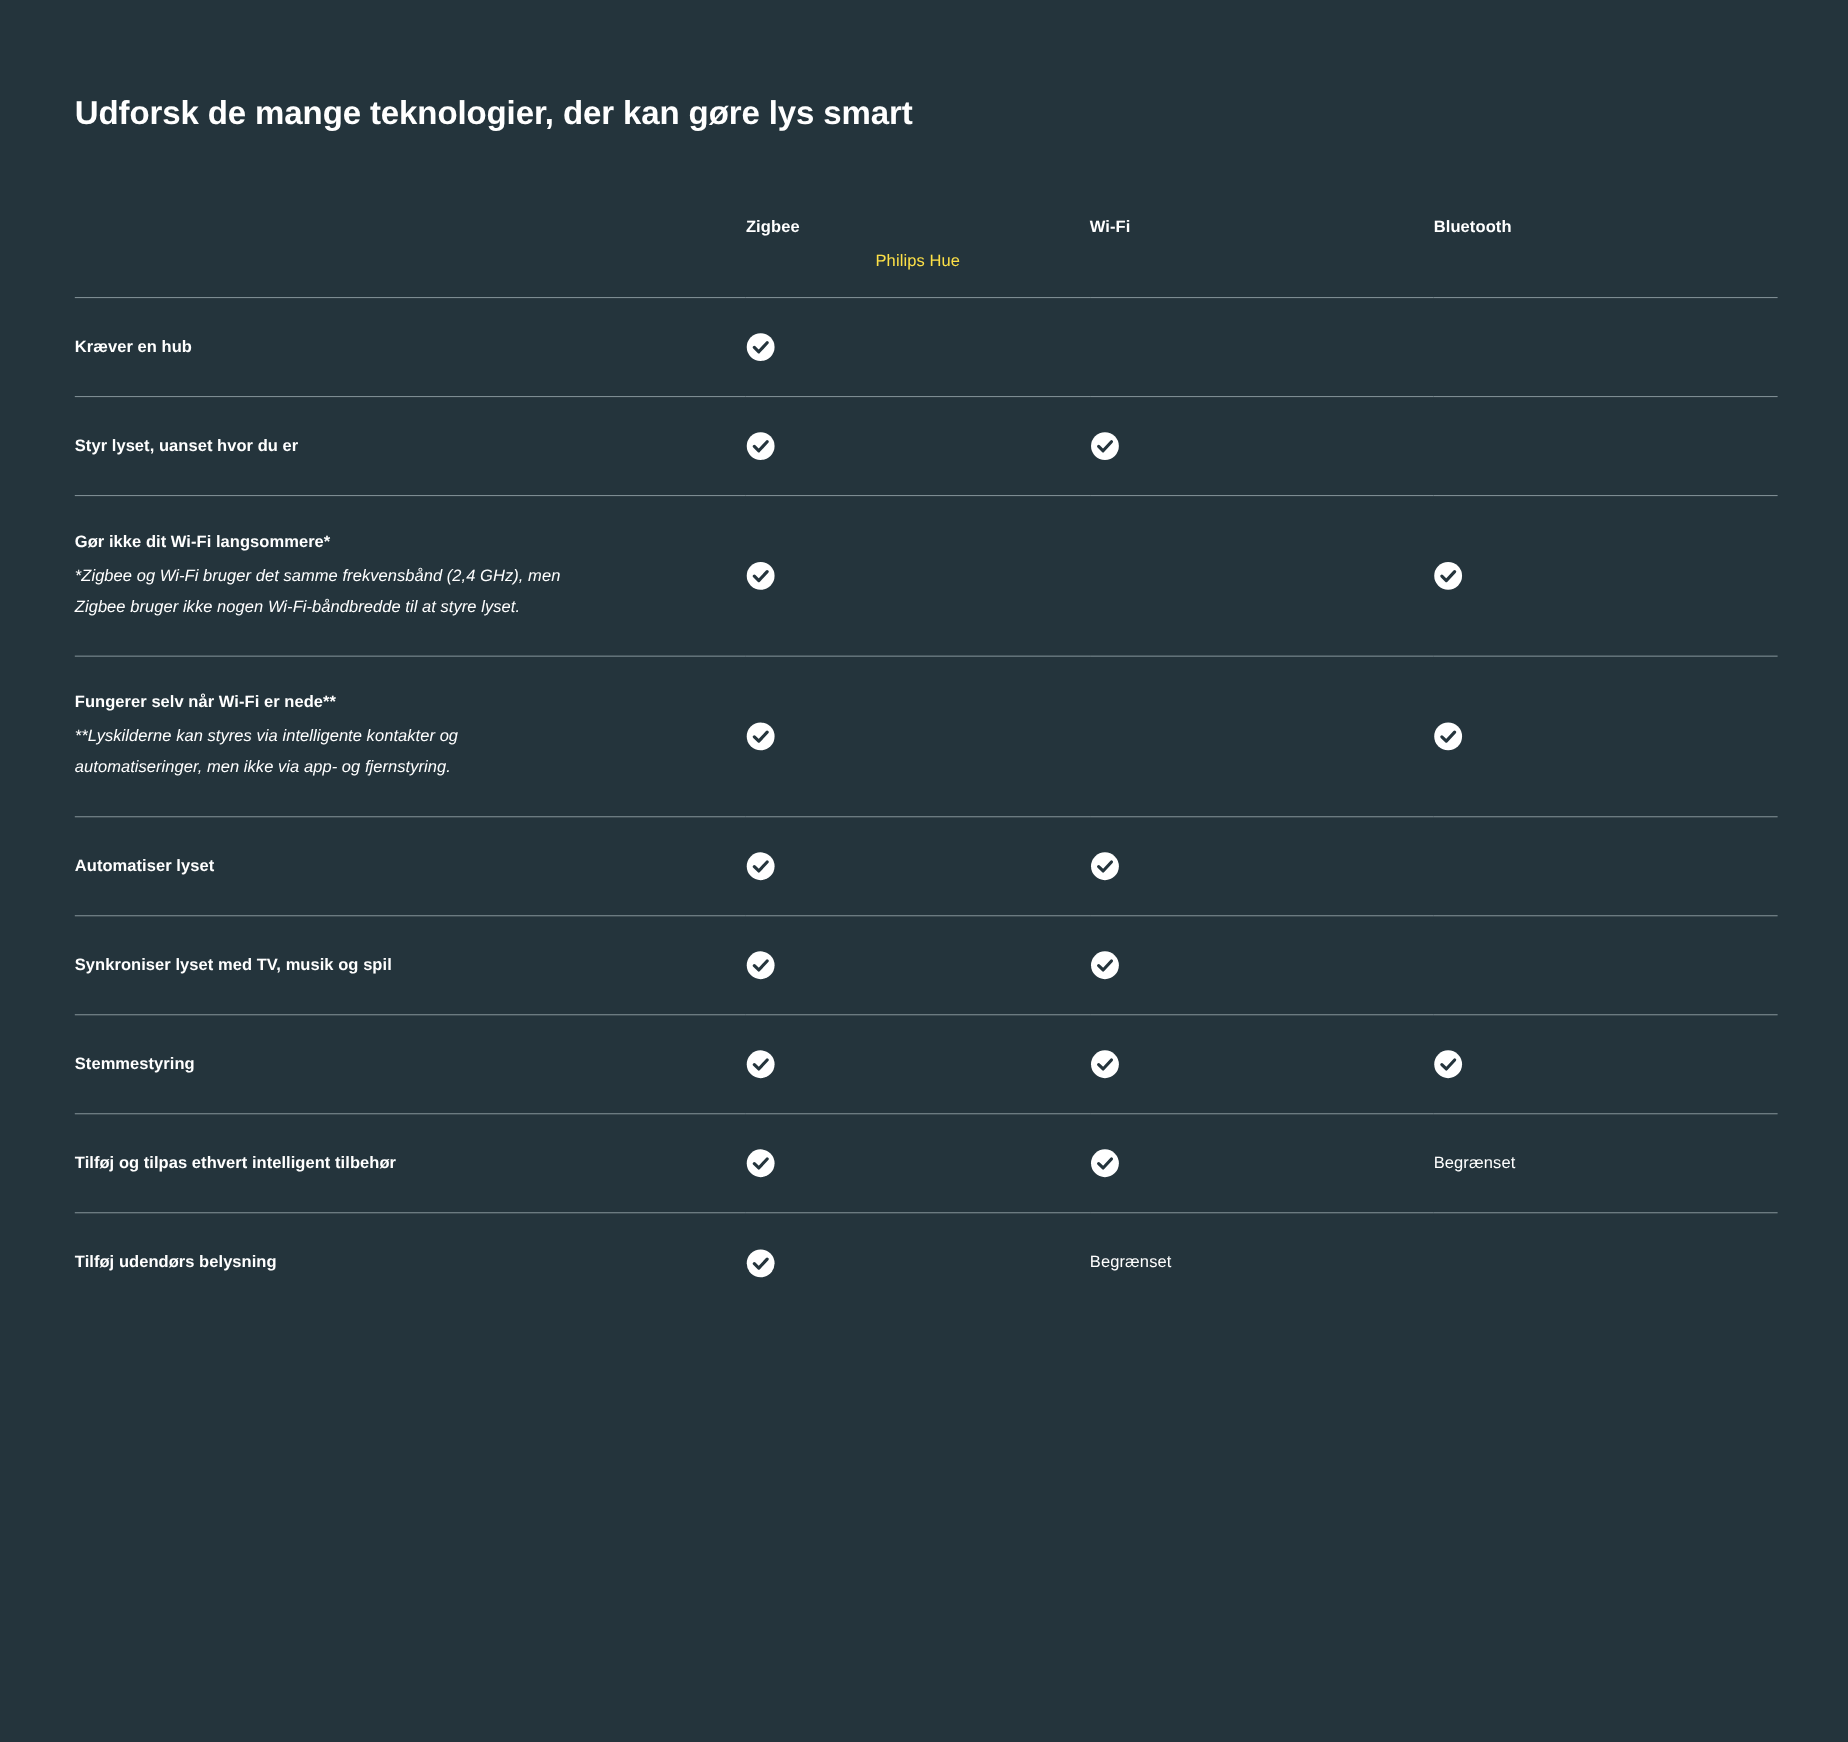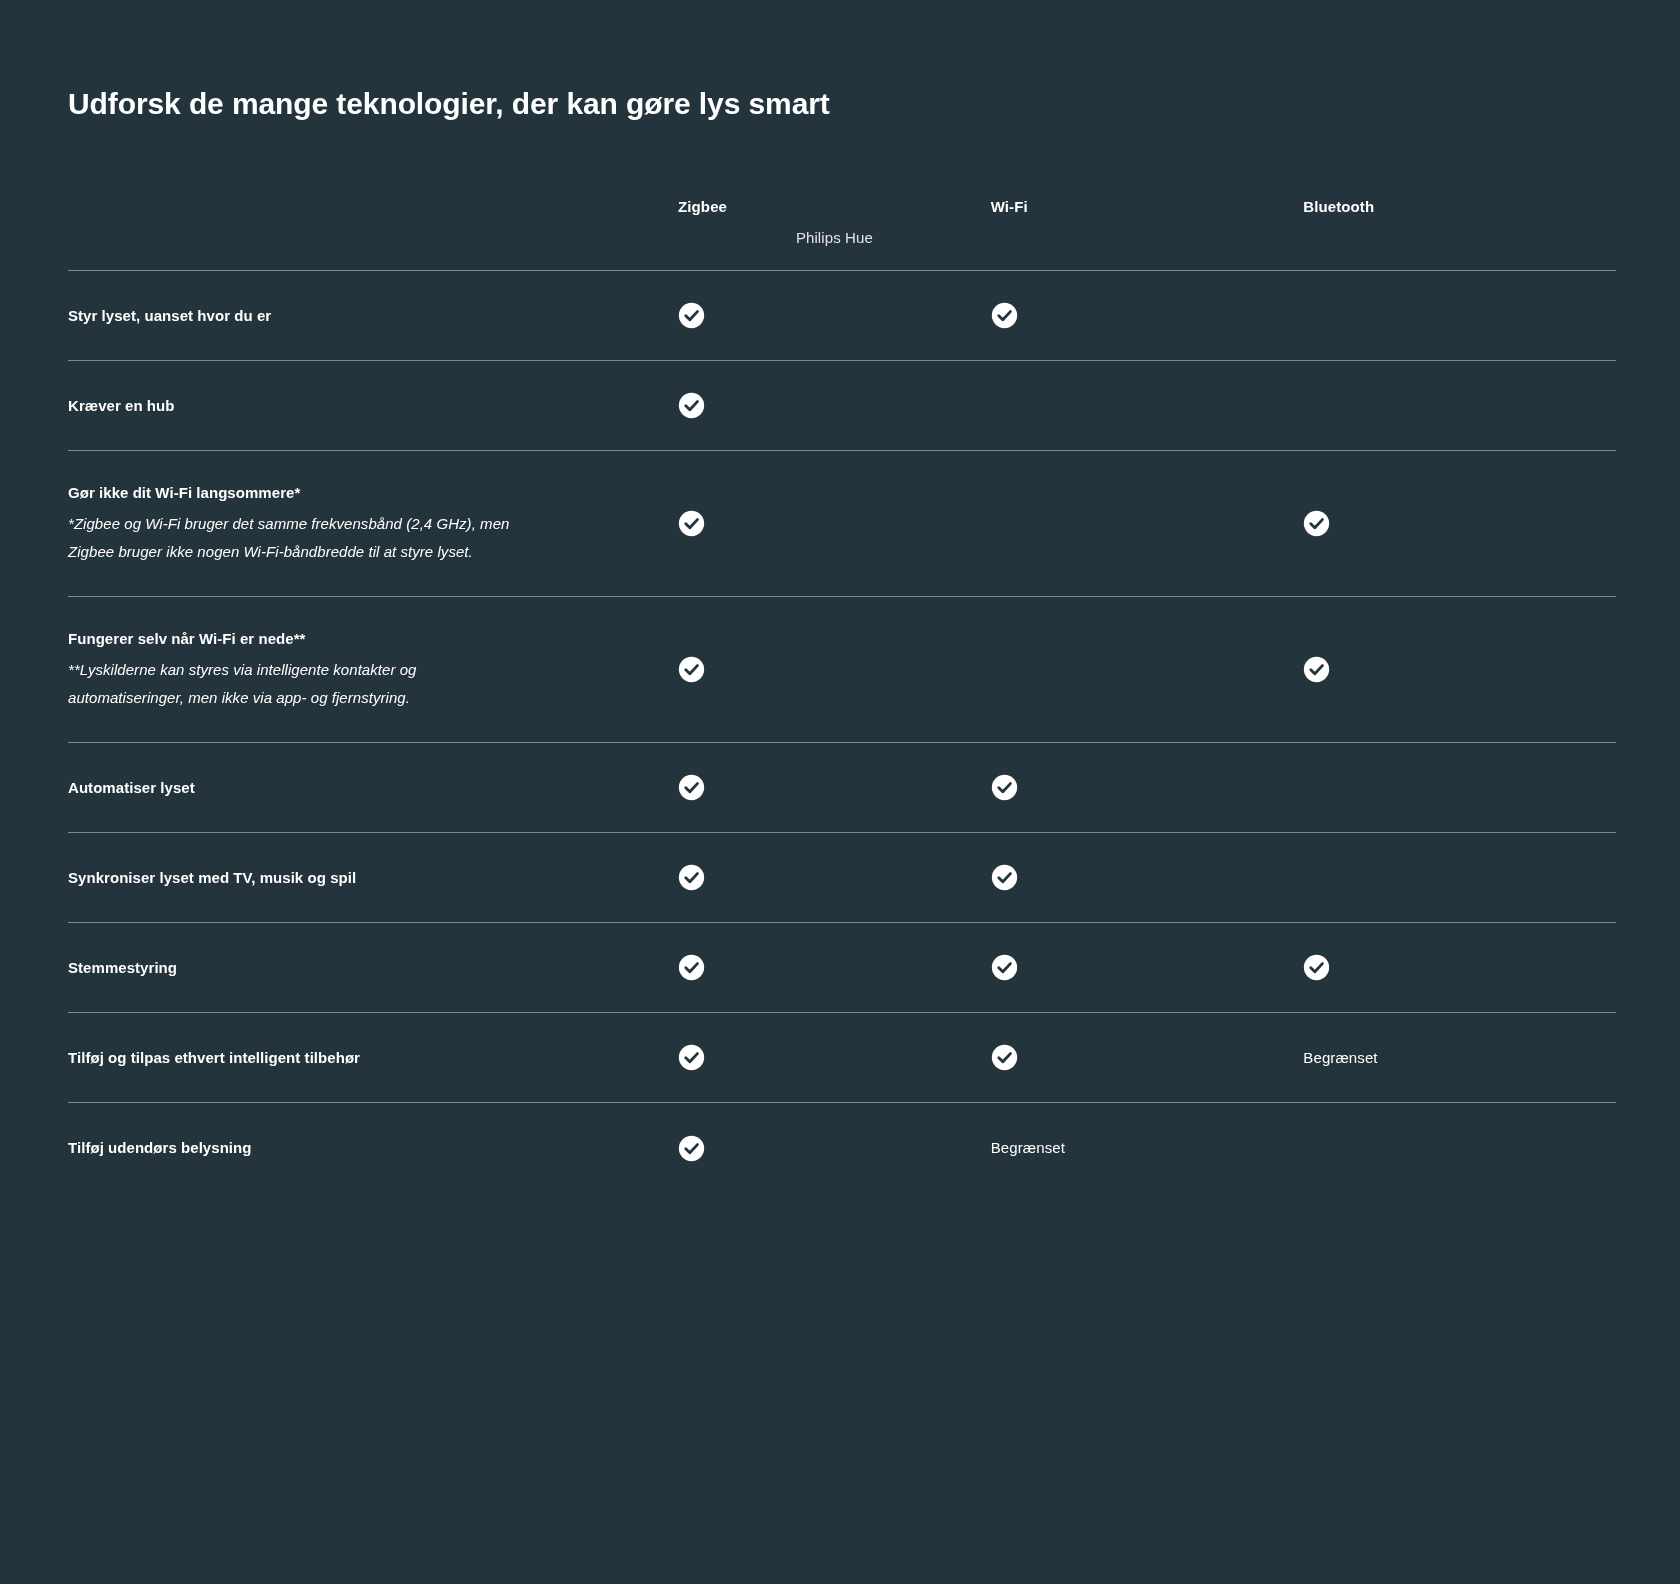--- a/index.html
+++ b/index.html
@@ -63,21 +63,21 @@
     font-weight: 700;
     color: #ffffff;
     line-height: 1.4;
     text-align: left;
     letter-spacing: 0.1px;
   }
 
   .tech-sub {
     font-size: 15px;
     font-weight: 400;
-    color: #e5e5e5;
+    color: #fde047;
     line-height: 1.35;
     text-align: center;
     margin-top: 11px;
     letter-spacing: 0.1px;
   }
 
   
   tbody tr td {
     border-bottom: 1px solid #7d8c92;
     vertical-align: middle;
@@ -165,41 +165,41 @@
           </th>
           <th>
             <div class="tech-name">Bluetooth</div>
             <div class="tech-sub"></div>
           </th>
         </tr>
       </thead>
       <tbody id="table-body">
           <tr>
             <td class="feature-cell">
+              <div class="feature-label">Kræver en hub</div>
+            </td>
+            <td class="tech-cell"><span class="check-icon"><svg viewBox="0 0 32 32" aria-hidden="true">
+                  <circle cx="16" cy="16" r="15" fill="#ffffff"></circle>
+                  <path d="M9.2 16.4 L14.0 21.1 L23.0 11.4" fill="none" stroke="#24343c" stroke-width="3.4" stroke-linecap="round" stroke-linejoin="round"></path>
+                </svg></span></td>
+            <td class="tech-cell"><span class="empty-cell"></span></td>
+            <td class="tech-cell"><span class="empty-cell"></span></td>
+          </tr>
+          <tr>
+            <td class="feature-cell">
               <div class="feature-label">Styr lyset, uanset hvor du er</div>
             </td>
             <td class="tech-cell"><span class="check-icon"><svg viewBox="0 0 32 32" aria-hidden="true">
                   <circle cx="16" cy="16" r="15" fill="#ffffff"></circle>
                   <path d="M9.2 16.4 L14.0 21.1 L23.0 11.4" fill="none" stroke="#24343c" stroke-width="3.4" stroke-linecap="round" stroke-linejoin="round"></path>
                 </svg></span></td>
             <td class="tech-cell"><span class="check-icon"><svg viewBox="0 0 32 32" aria-hidden="true">
                   <circle cx="16" cy="16" r="15" fill="#ffffff"></circle>
                   <path d="M9.2 16.4 L14.0 21.1 L23.0 11.4" fill="none" stroke="#24343c" stroke-width="3.4" stroke-linecap="round" stroke-linejoin="round"></path>
                 </svg></span></td>
-            <td class="tech-cell"><span class="empty-cell"></span></td>
-          </tr>
-          <tr>
-            <td class="feature-cell">
-              <div class="feature-label">Kræver en hub</div>
-            </td>
-            <td class="tech-cell"><span class="check-icon"><svg viewBox="0 0 32 32" aria-hidden="true">
-                  <circle cx="16" cy="16" r="15" fill="#ffffff"></circle>
-                  <path d="M9.2 16.4 L14.0 21.1 L23.0 11.4" fill="none" stroke="#24343c" stroke-width="3.4" stroke-linecap="round" stroke-linejoin="round"></path>
-                </svg></span></td>
-            <td class="tech-cell"><span class="empty-cell"></span></td>
             <td class="tech-cell"><span class="empty-cell"></span></td>
           </tr>
           <tr class="tall">
             <td class="feature-cell">
               <div class="feature-label">Gør ikke dit Wi-Fi langsommere*</div>
               <div class="feature-note">*Zigbee og Wi-Fi bruger det samme frekvensbånd (2,4 GHz), men</div>
               <div class="feature-note" style="margin-top: 0px;">Zigbee bruger ikke nogen Wi-Fi-båndbredde til at styre lyset.</div>
             </td>
             <td class="tech-cell"><span class="check-icon"><svg viewBox="0 0 32 32" aria-hidden="true">
                   <circle cx="16" cy="16" r="15" fill="#ffffff"></circle>

